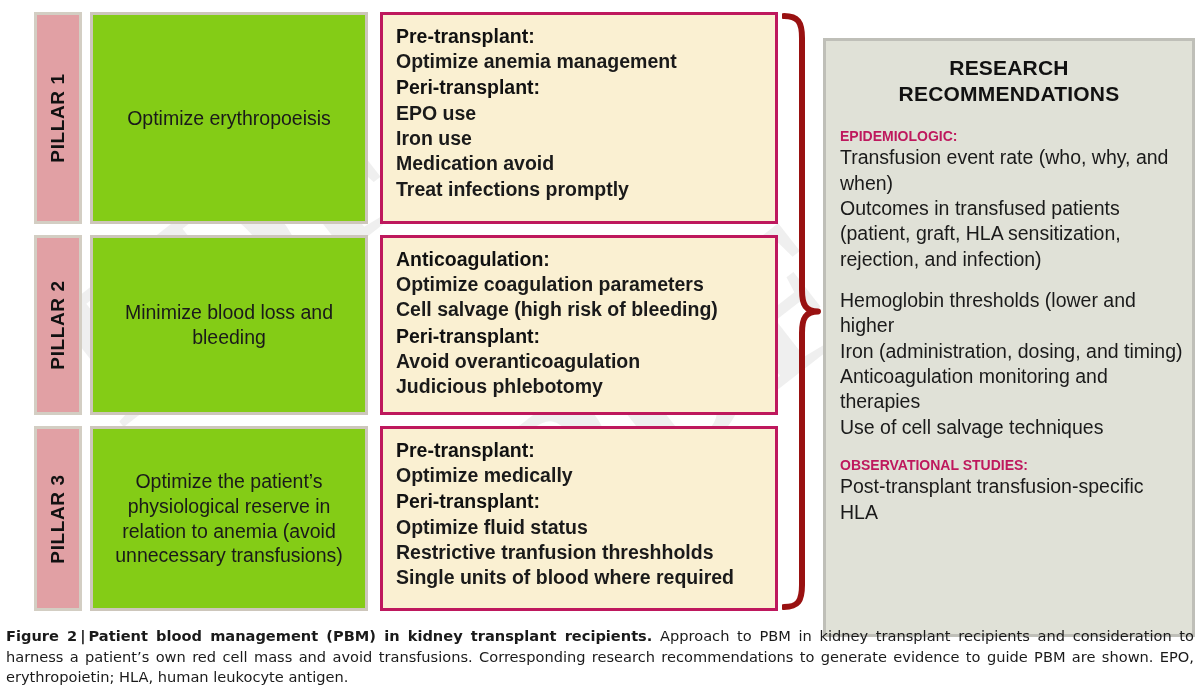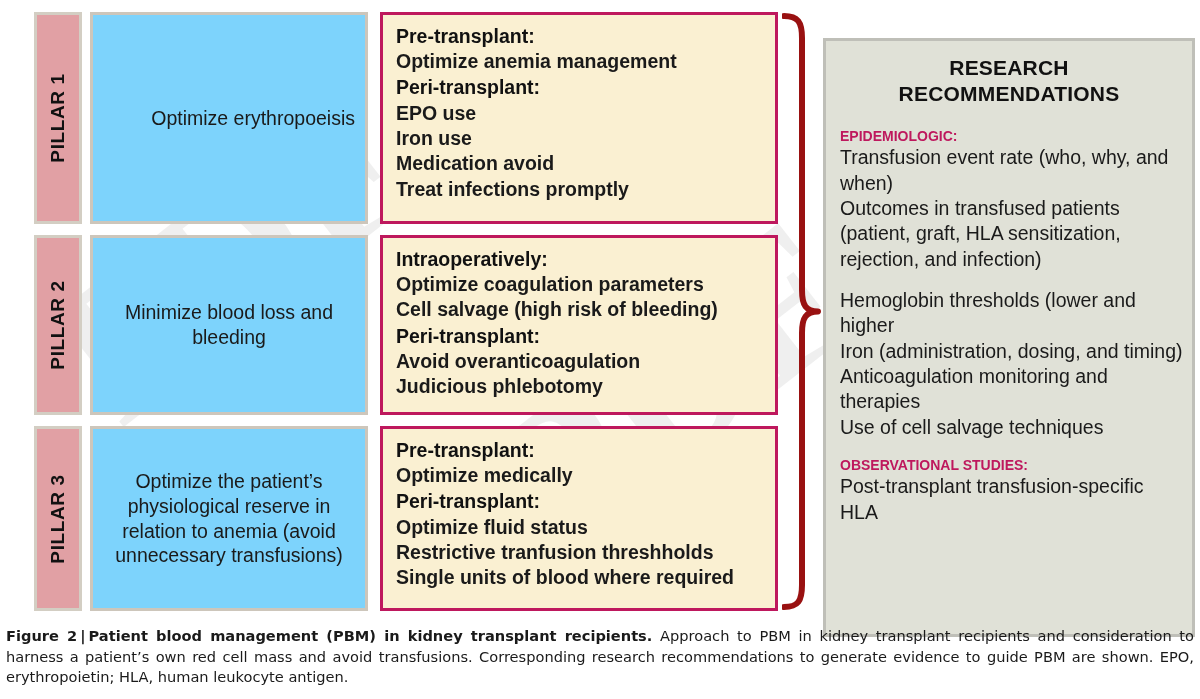--- a/index.html
+++ b/index.html
@@ -67,26 +67,26 @@
     color: #111111;
   }
 
   
   .pillar-box {
     position: absolute;
     left: 90px;
     top: 0;
     width: 278px;
     height: 100%;
-    background: #7dd3fc;
+    background: #84cc16;
     border: 3px solid #cdc6bb;
     box-sizing: border-box;
     display: flex;
     align-items: center;
-    justify-content: flex-end;
+    justify-content: center;
     text-align: center;
     padding: 6px 10px;
   }
   .pillar-box-text {
     font-size: 19.5px;
     line-height: 1.28;
     color: #1a1a1a;
   }
 
   
@@ -209,21 +209,21 @@
   </div>
 
   <div class="row" id="row-2">
     <div class="pillar-tab">
       <span class="pillar-tab-label">PILLAR 2</span>
     </div>
     <div class="pillar-box">
       <div class="pillar-box-text">Minimize blood loss and bleeding</div>
     </div>
     <div class="action-box">
-      <div class="action-heading">Intraoperatively:</div>
+      <div class="action-heading">Anticoagulation:</div>
       <div class="action-item">Optimize coagulation parameters</div>
       <div class="action-item">Cell salvage (high risk of bleeding)</div>
       <div class="action-heading">Peri-transplant:</div>
       <div class="action-item">Avoid overanticoagulation</div>
       <div class="action-item">Judicious phlebotomy</div>
     </div>
   </div>
 
   <div class="row" id="row-3">
     <div class="pillar-tab">

